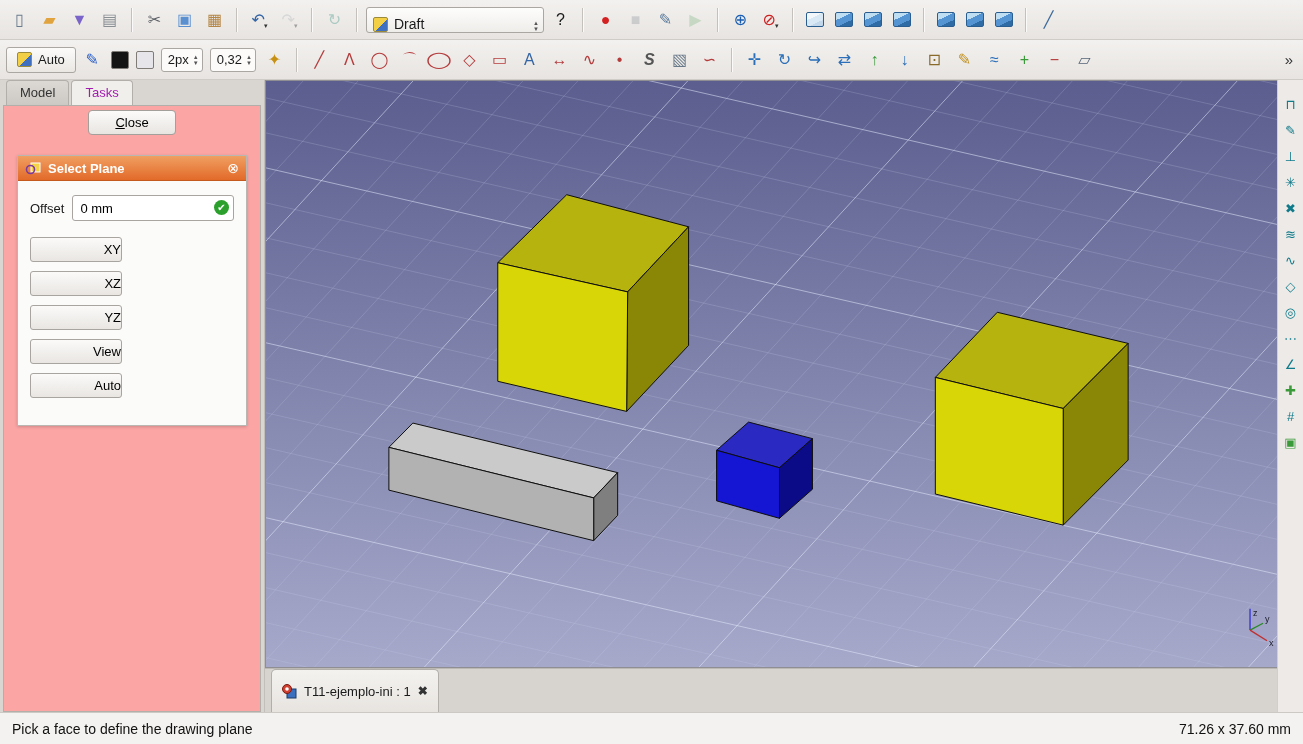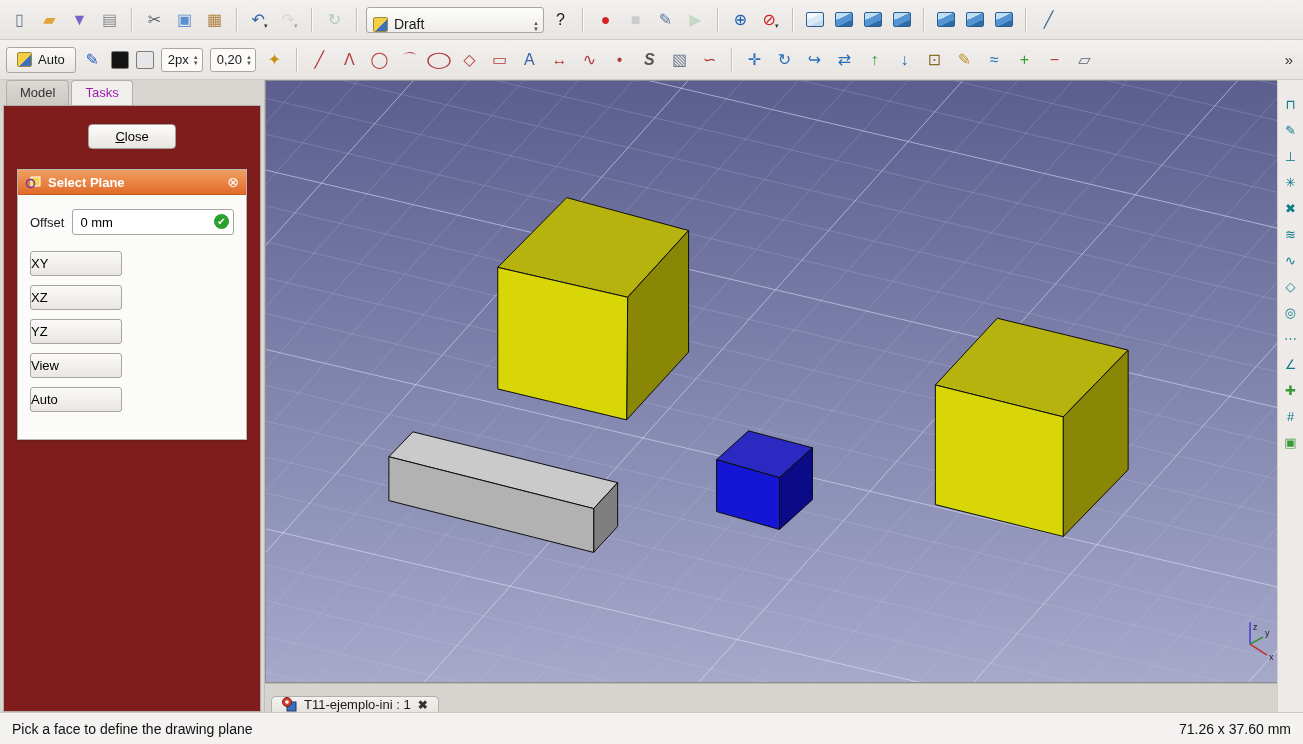--- a/index.html
+++ b/index.html
@@ -40,36 +40,36 @@
   .doctabs{flex:0 0 29px;background:#d7d3cf;border-top:1px solid #bcb8b4;display:flex;align-items:flex-end;padding:0 0 0 6px}
   .snapbar{flex:0 0 26px;display:flex;flex-direction:column;align-items:center;gap:6px;padding-top:14px;background:#edeae7;border-left:1px solid #d2cec9}
   .statusbar{flex:0 0 32px;display:flex;align-items:center;justify-content:space-between;background:#f4f2f0;border-top:1px solid #ccc8c3;padding:0 12px;font-size:14px;color:#111}
 
   
   .cv-title{display:flex;align-items:center;justify-content:space-between;padding:6px 10px 3px;font-size:14px}
   .dock{color:#555;font-size:12px}
   .cv-tabs{display:flex;gap:2px;padding:0 6px}
   .tab{padding:4px 13px 5px;font-size:13px;border:1px solid #b2aeaa;border-bottom:none;border-radius:4px 4px 0 0;background:linear-gradient(#dcd8d4,#ccc8c3);color:#333}
   .tab.active{background:#f1efec;color:#a21caf}
-  .cv-body{flex:1;margin:0 3px;background:#7f1d1d;border:1px solid #b2aeaa;padding-top:14px;overflow:hidden}
+  .cv-body{flex:1;margin:0 3px;background:#fca5a5;border:1px solid #b2aeaa;overflow:hidden}
   .close-btn{display:block;margin:4px auto 20px;padding:4px 26px;font-size:13px;border:1px solid #a39f9a;border-radius:4px;background:linear-gradient(#fcfbfa,#e8e5e1);font-family:inherit}
   .close-btn::first-letter{text-decoration:underline}
   .task-card{margin:0 13px;background:#fbfbfa;border:1px solid #bab6b2;box-shadow:0 1px 3px rgba(0,0,0,.18)}
   .task-header{display:flex;align-items:center;gap:7px;padding:4px 7px;background:linear-gradient(#f09f62,#e26a29);border-bottom:1px solid #c45a1e;color:#fff;font-weight:bold;font-size:13px}
   .collapse{margin-left:auto;font-weight:normal;font-size:14px}
   .task-body{padding:14px 12px 18px}
   .offset-row{display:flex;align-items:center;gap:8px;margin-bottom:16px}
   .offset-row label{font-size:13px}
   .inputwrap{position:relative;flex:1}
   .inputwrap input{width:100%;height:26px;border:1px solid #a8a4a0;border-radius:3px;padding:0 24px 0 7px;font-size:13px;font-family:inherit;background:#fff}
   .ok{position:absolute;right:5px;top:5px;width:15px;height:15px;border-radius:50%;background:#2ca02c;color:#fff;font-size:10px;line-height:15px;text-align:center}
-  .plane-btn{display:block;width:92px;margin:0 0 9px;padding:4px 0;text-align:left;font-size:13px;border:1px solid #a8a4a0;border-radius:3px;background:linear-gradient(#fbfaf9,#e9e6e2);font-family:inherit}
+  .plane-btn{display:block;width:92px;margin:0 0 9px;padding:4px 0;text-align:right;font-size:13px;border:1px solid #a8a4a0;border-radius:3px;background:linear-gradient(#fbfaf9,#e9e6e2);font-family:inherit}
 
   
-  .doctab{display:flex;align-items:center;gap:7px;height:16px;padding:0 10px;border:1px solid #b2aeaa;border-bottom:none;border-radius:5px 5px 0 0;background:linear-gradient(#f4f2ef,#e7e4e0);font-size:13px}
+  .doctab{display:flex;align-items:center;gap:7px;height:43px;padding:0 10px;border:1px solid #b2aeaa;border-bottom:none;border-radius:5px 5px 0 0;background:linear-gradient(#f4f2ef,#e7e4e0);font-size:13px}
   .tabclose{font-size:12px;color:#333;font-weight:bold}
 </style>
 </head>
 <body>
 
 <div class="window">
 
   <div class="toolbar">
       <span class="tbi">
         <span class="g" style="color: rgb(106, 124, 142);">▯</span>
@@ -164,21 +164,21 @@
       <span class="swatch" style="background: rgb(20, 20, 20);"></span>
       <span class="swatch" style="background: rgb(230, 230, 234);"></span>
       <span class="spinbox">
         <span class="spinval">2px</span>
         <span class="updown">
           <i>▲</i>
           <i>▼</i>
         </span>
       </span>
       <span class="spinbox">
-        <span class="spinval">0,20</span>
+        <span class="spinval">0,32</span>
         <span class="updown">
           <i>▲</i>
           <i>▼</i>
         </span>
       </span>
       <span class="tbi">
         <span class="g" style="color: rgb(200, 144, 16);">✦</span>
       </span>
       <span class="sep"></span>
       <span class="tbi">

